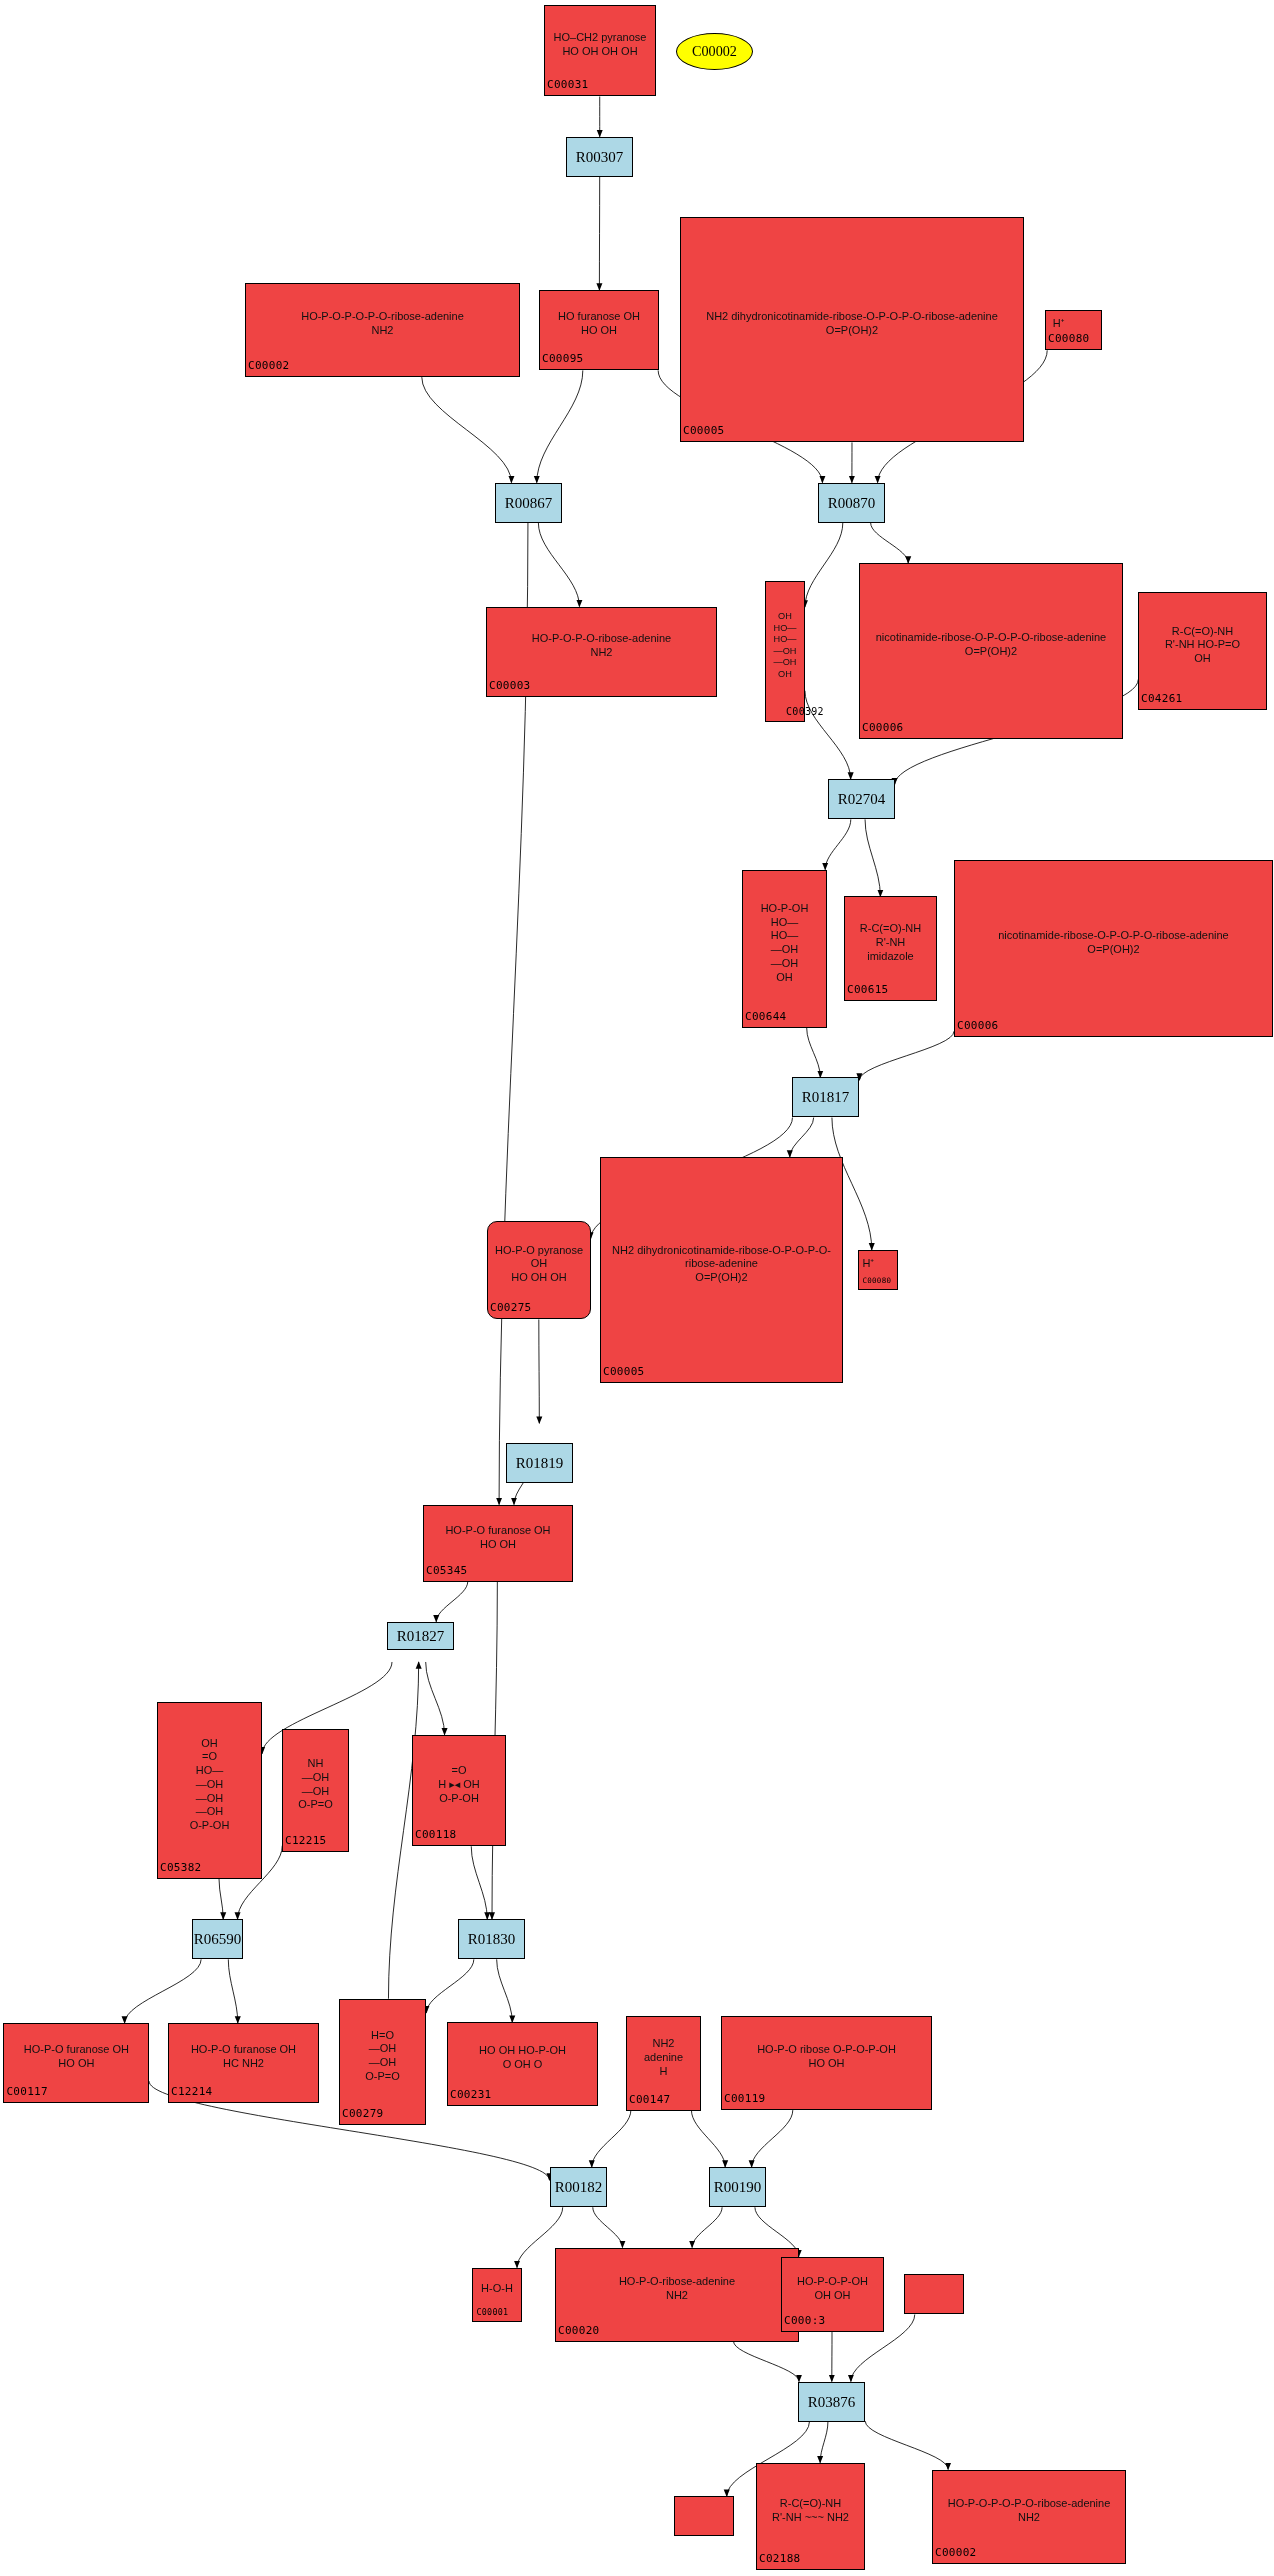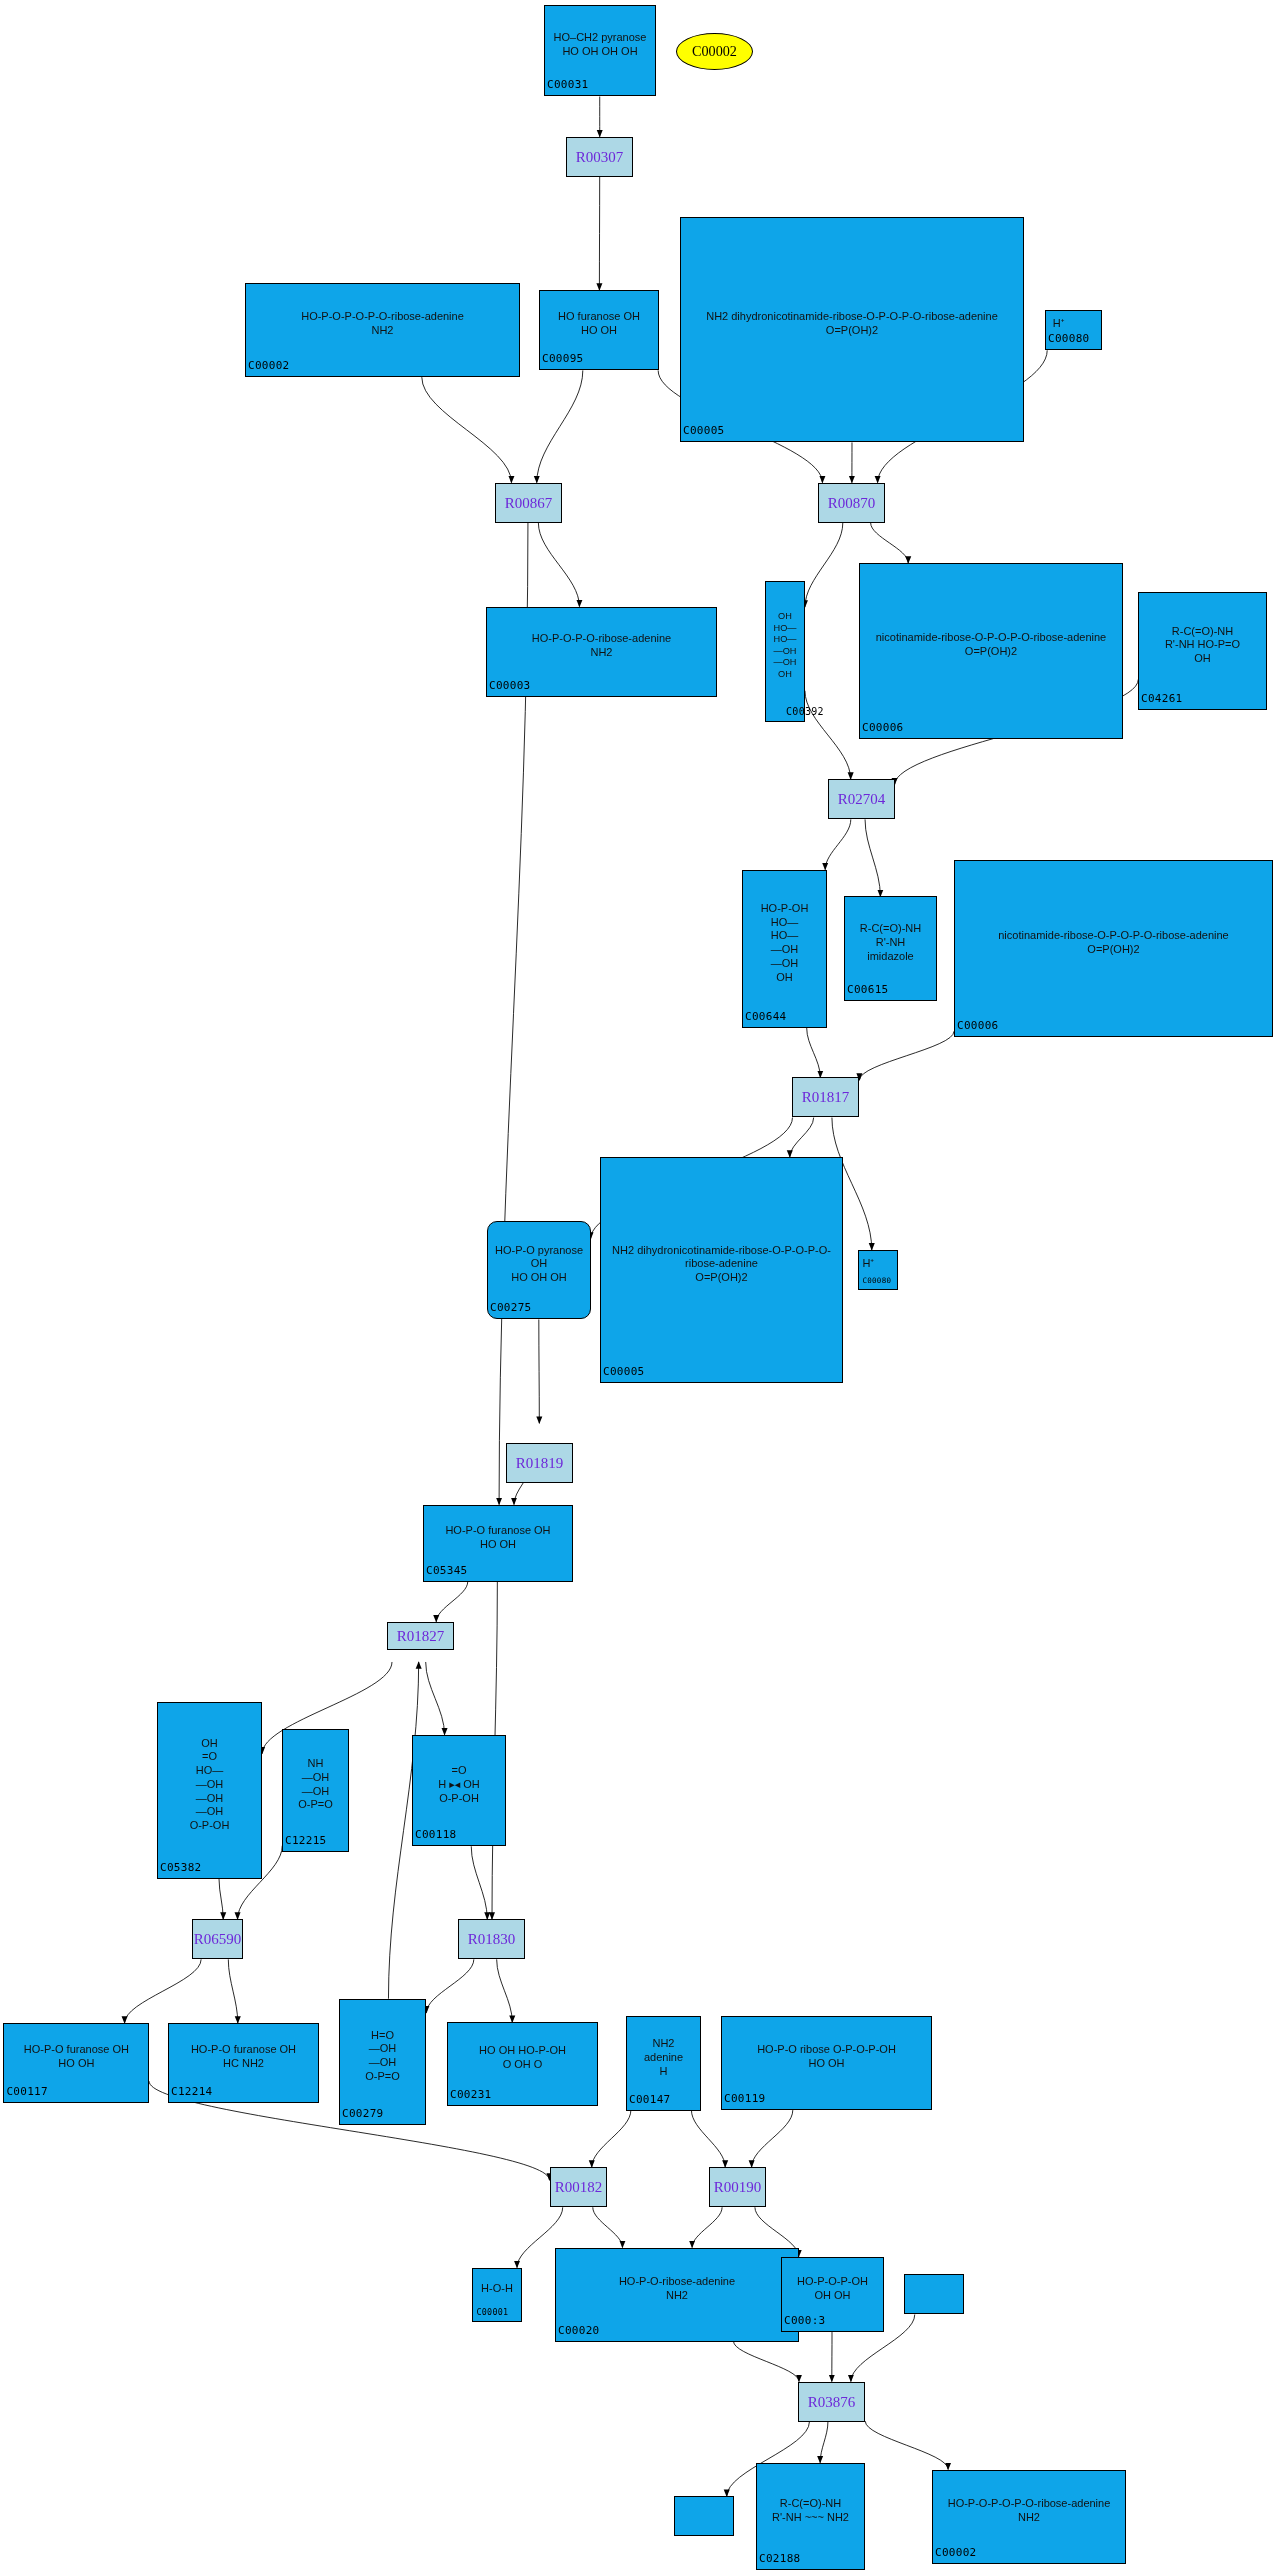--- a/index.html
+++ b/index.html
@@ -1,22 +1,22 @@
 <!DOCTYPE html>
 <html style="font-size:13.4px"><head>
 <meta charset="utf-8">
 <style>
   html,body{margin:0;padding:0;background:#ffffff;}
   body{width:1274px;height:2576px;position:relative;overflow:hidden;font-family:"Liberation Serif",serif;}
   #edges{position:absolute;left:0;top:0;}
   .node{position:absolute;box-sizing:border-box;}
-  .compound{background:#0ea5e9;border:1.3px solid #000;}
+  .compound{background:#ef4444;border:1.3px solid #000;}
   .compound .cid{position:absolute;left:2px;bottom:4.2px;font-family:"DejaVu Sans Mono","Liberation Mono",monospace;font-size:11px;color:#000;letter-spacing:0.3px;}
   .compound .struct{position:absolute;left:6.7px;right:6.7px;top:6.7px;bottom:18.4px;font-family:"Liberation Sans",sans-serif;font-size:11px;color:#111;display:flex;align-items:center;justify-content:center;text-align:center;line-height:1.25;white-space:pre-line;overflow:hidden;}
-  .reaction{background:#add8e6;border:1.3px solid #000;display:flex;align-items:center;justify-content:center;font-family:"Liberation Serif",serif;font-size:15px;color:#6d28d9;}
+  .reaction{background:#add8e6;border:1.3px solid #000;display:flex;align-items:center;justify-content:center;font-family:"Liberation Serif",serif;font-size:15px;color:#000000;}
   .highlight{position:absolute;background:#ffff00;border:1.3px solid #000;border-radius:50%;display:flex;align-items:center;justify-content:center;font-family:"Liberation Serif",serif;font-size:14.2px;color:#000;box-sizing:border-box;}
   .hplus{font-size:11.7px;}
 </style>
 </head>
 <body>
 
 <svg id="edges" width="1274" height="2576" viewBox="0 0 1521 3075">
   <defs>
     <marker id="arrow" viewBox="0 0 10 10" refX="9" refY="5" markerWidth="9" markerHeight="9" orient="auto-start-reverse" markerUnits="userSpaceOnUse">
       <path d="M0,1 L10,5 L0,9 z" fill="#000"></path>

